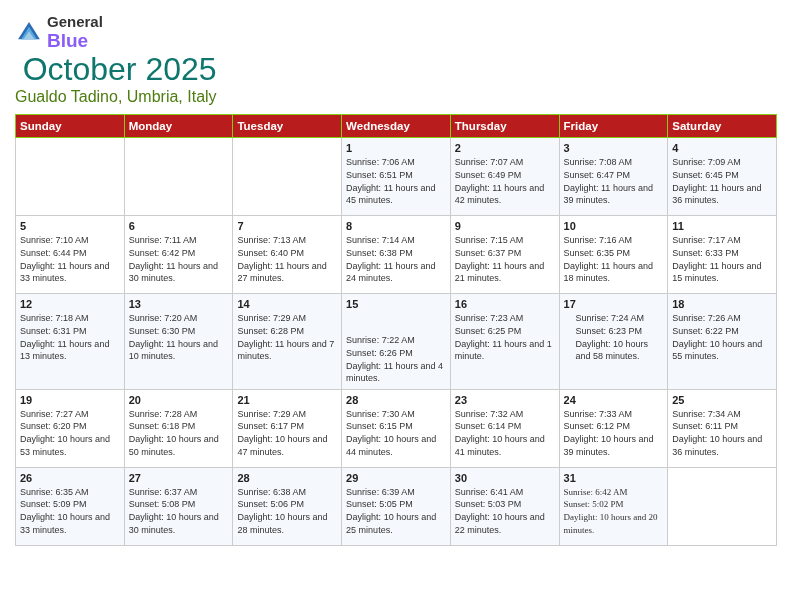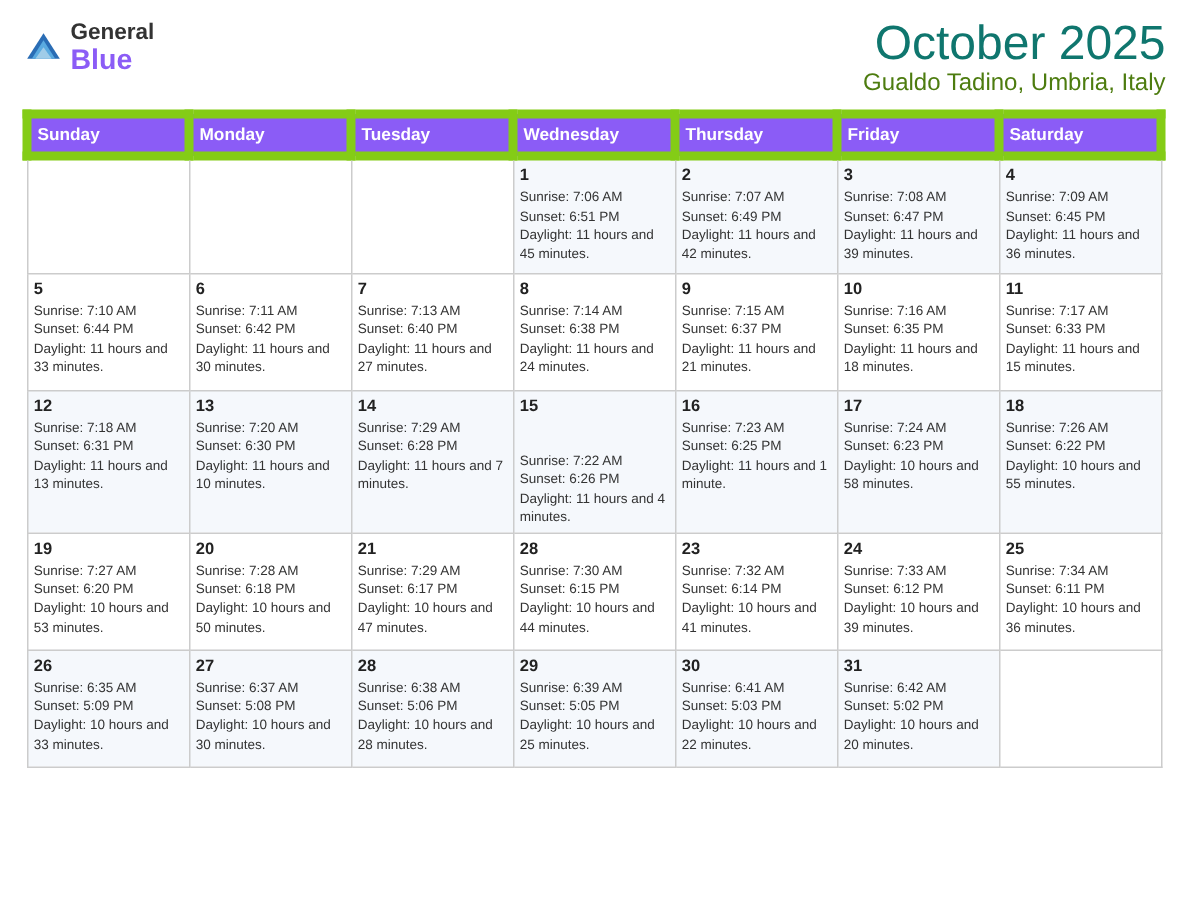--- a/index.html
+++ b/index.html
@@ -13,20 +13,21 @@
       width: 792px;
       min-height: 612px;
       background: #fff;
       padding: 10px 15px 10px 15px;
     }
     .header {
       display: flex;
       justify-content: space-between;
       align-items: flex-start;
       margin-bottom: 8px;
+      flex-direction: column;
     }
     .logo {
       display: flex;
       align-items: center;
       margin-top: 4px;
     }
     .logo-text {
       display: flex;
       flex-direction: column;
       line-height: 1.1;
@@ -57,27 +58,27 @@
     .location-title {
       font-size: 16px;
       color: #4d7c0f;
     }
     table {
       width: 100%;
       border-collapse: collapse;
       table-layout: fixed;
     }
     thead tr th {
-      background-color: #8b5cf6;
+      background-color: #b91c1c;
       color: #fff;
       font-size: 11.5px;
       font-weight: bold;
       padding: 5px 4px;
       text-align: left;
-      border: 6px solid #84cc16;
+      border: 1px solid #84cc16;
     }
     tbody tr td {
       border: 1px solid #ccc;
       vertical-align: top;
       padding: 4px 4px;
       font-size: 9.5px;
       color: #333;
       height: 78px;
       background: #fff;
     }
@@ -233,21 +234,21 @@
 Daylight: 11 hours and 4 minutes.</div>
           </td>
           <td>
             <div class="day-number">16</div>
             <div class="day-detail" style="white-space: pre-line;">Sunrise: 7:23 AM
 Sunset: 6:25 PM
 Daylight: 11 hours and 1 minute.</div>
           </td>
           <td>
             <div class="day-number">17</div>
-            <div class="day-detail" style="white-space: pre-line;">Sunrise: 7:24 AM
+            <div class="day-detail" style="white-space: pre-line; margin-left: 12px;">Sunrise: 7:24 AM
 Sunset: 6:23 PM
 Daylight: 10 hours and 58 minutes.</div>
           </td>
           <td>
             <div class="day-number">18</div>
             <div class="day-detail" style="white-space: pre-line;">Sunrise: 7:26 AM
 Sunset: 6:22 PM
 Daylight: 10 hours and 55 minutes.</div>
           </td>
         </tr>
@@ -321,21 +322,21 @@
 Daylight: 10 hours and 25 minutes.</div>
           </td>
           <td>
             <div class="day-number">30</div>
             <div class="day-detail" style="white-space: pre-line;">Sunrise: 6:41 AM
 Sunset: 5:03 PM
 Daylight: 10 hours and 22 minutes.</div>
           </td>
           <td>
             <div class="day-number">31</div>
-            <div class="day-detail" style="white-space: pre-line;">Sunrise: 6:42 AM
+            <div class="day-detail" style="white-space: pre-line; font-family: Liberation Serif, serif;">Sunrise: 6:42 AM
 Sunset: 5:02 PM
 Daylight: 10 hours and 20 minutes.</div>
           </td>
           <td class="empty-cell"></td>
         </tr>
       </tbody>
   </table>
 </div>
 
 </body></html>

